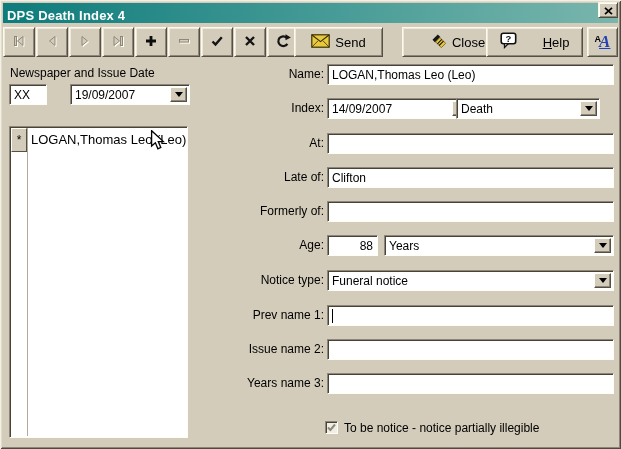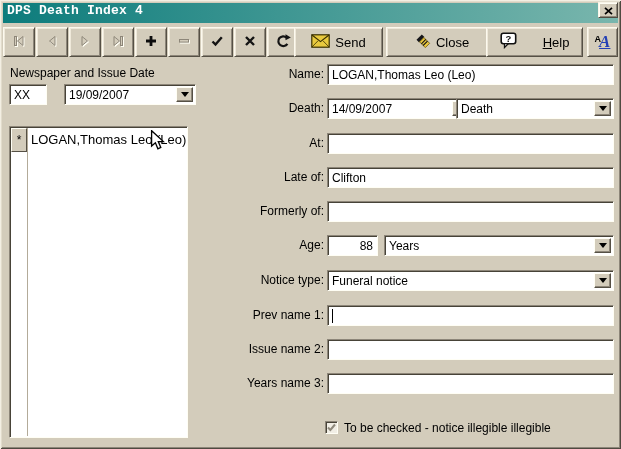--- a/index.html
+++ b/index.html
@@ -9,21 +9,21 @@
   #win {
     position:relative; width:621px; height:449px; background:#d3ccbb; overflow:hidden;
     box-shadow: inset 1px 1px 0 #f3efe3, inset -1px -1px 0 #4f4a40,
                 inset 2px 2px 0 #e2dccc, inset -2px -2px 0 #8d8679;
   }
 
   
   .titlebar {
     position:absolute; left:3px; top:3px; width:615px; height:20px;
     background:linear-gradient(to right,#0d7c7c,#79b6ad);
-    display:flex; align-items:flex-start;font-family:Liberation Mono, monospace;
+    display:flex; align-items:flex-end;
   }
   .title-text { color:#fff; font-weight:bold; font-size:13px; padding-left:4px; letter-spacing:.2px; }
   .close-btn {
     position:absolute; right:3px; top:2px; width:20px; height:16px;
     background:#d3ccbb;
     border:1px solid; border-color:#f8f4e8 #4f4a40 #4f4a40 #f8f4e8;
     box-shadow: inset 1px 1px 0 #fffef4, inset -1px -1px 0 #8d8679;
     display:flex; align-items:center; justify-content:center;
   }
 
@@ -171,21 +171,21 @@
   <button class="tbtn" style="left:294px;width:89px">
     <span>
       <svg width="19" height="14" viewBox="0 0 19 14">
           <rect x="0.8" y="0.8" width="17.4" height="12.4" fill="#e8c93e" stroke="#3a3000" stroke-width="1.2"></rect>
           <path d="M1,1 L9.5,7.6 L18,1" fill="none" stroke="#3a3000" stroke-width="1.2"></path>
           <path d="M1,13 L7,6.8 M18,13 L12,6.8" fill="none" stroke="#3a3000" stroke-width="0.8"></path>
         </svg>
     </span>
     <span>Send</span>
   </button>
-  <button class="tbtn" style="left:386px;width:112px">
+  <button class="tbtn" style="left:402px;width:112px">
     <span>
       <svg width="16" height="16" viewBox="0 0 16 16">
           <path d="M1.5,6.8 L6.8,1.5 L9.4,4.1 L4.1,9.4 Z" fill="#15151a"></path>
           <path d="M4.6,8.9 L8.9,4.6 L14.6,10.3 L10.3,14.6 Z" fill="#ecc93f" stroke="#7a650e" stroke-width="0.9"></path>
           <path d="M6.4,10.8 L10.8,6.4 M8.1,12.5 L12.5,8.1" stroke="#15151a" stroke-width="1.1"></path>
         </svg>
     </span>
     <span>Close</span>
   </button>
   <button class="tbtn" style="left:486px;width:97px">
@@ -203,21 +203,21 @@
       <span class="font-small">A</span><span class="font-big">A</span>
     </span>
   </button>
 
   <div class="static" style="position:absolute;left:10px;top:66px">Newspaper and Issue Date</div>
 
   <div class="field" style="left:9px;top:84px;width:38px">
     <span>XX</span>
   </div>
 
-  <div class="field" style="left:64px;top:84px;width:132px">
+  <div class="field" style="left:70px;top:84px;width:120px">
     <span>19/09/2007</span>
     <span class="combo-arrow">
         <span class="tri"></span>
       </span>
   </div>
 
   <div class="grid">
     <div class="ind-col"></div>
     <div class="ind-cell static">
         <span>*</span>
@@ -225,41 +225,41 @@
     <div class="grid-row-text static">LOGAN,Thomas Leo (Leo)</div>
   </div>
 
   <div class="cursor">
     <svg width="15" height="21" viewBox="0 0 11 16">
         <polygon points="1,0.5 1,12.2 3.9,9.7 5.8,14.3 8,13.3 6.1,8.8 10,8.8" fill="#fff" stroke="#000" stroke-width="1"></polygon>
       </svg>
   </div>
 
   <div class="flabel static" style="top:67px">Name:</div>
-  <div class="flabel static" style="top:101px">Death:</div>
+  <div class="flabel static" style="top:101px">Index:</div>
   <div class="flabel static" style="top:136px">At:</div>
   <div class="flabel static" style="top:170px">Late of:</div>
   <div class="flabel static" style="top:204px">Formerly of:</div>
   <div class="flabel static" style="top:238px">Age:</div>
   <div class="flabel static" style="top:273px">Notice type:</div>
   <div class="flabel static" style="top:308px">Prev name 1:</div>
   <div class="flabel static" style="top:342px">Issue name 2:</div>
   <div class="flabel static" style="top:376px">Years name 3:</div>
 
   <div class="field" style="left:327px;top:64px;width:287px">
     <span>LOGAN,Thomas Leo (Leo)</span>
   </div>
 
   <div class="field" style="left:327px;top:98px;width:145px">
     <span>14/09/2007</span>
     <span class="combo-arrow">
         <span class="tri"></span>
       </span>
   </div>
-  <div class="field" style="left:456px;top:98px;width:158px">
+  <div class="field" style="left:456px;top:98px;width:144px">
     <span>Death</span>
     <span class="combo-arrow">
         <span class="tri"></span>
       </span>
   </div>
 
   <div class="field" style="left:327px;top:133px;width:287px">
     <span></span>
   </div>
 
@@ -299,15 +299,15 @@
     <span></span>
   </div>
 
   <div class="cb">
     <span>
       <svg width="9" height="9" viewBox="0 0 9 9">
           <path d="M1,4.5 L3.4,7 L8,1.5" stroke="#8f897c" stroke-width="2" fill="none"></path>
         </svg>
     </span>
   </div>
-  <div class="static" style="position:absolute;left:344px;top:421px">To be checked - notice illegible illegible</div>
+  <div class="static" style="position:absolute;left:344px;top:421px">To be notice - notice partially illegible</div>
 
 </div>
 
 </body></html>

